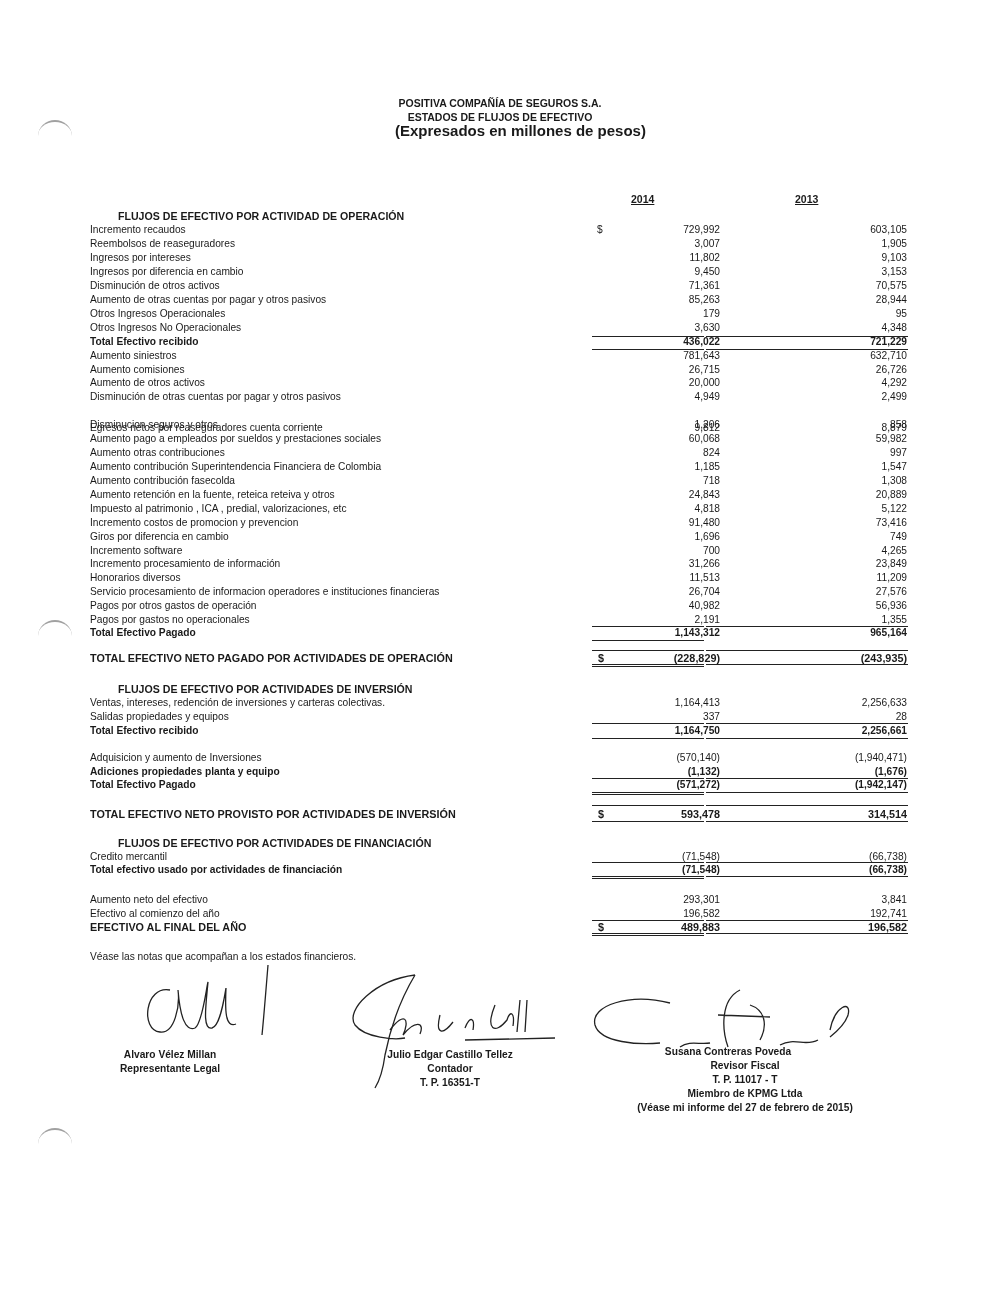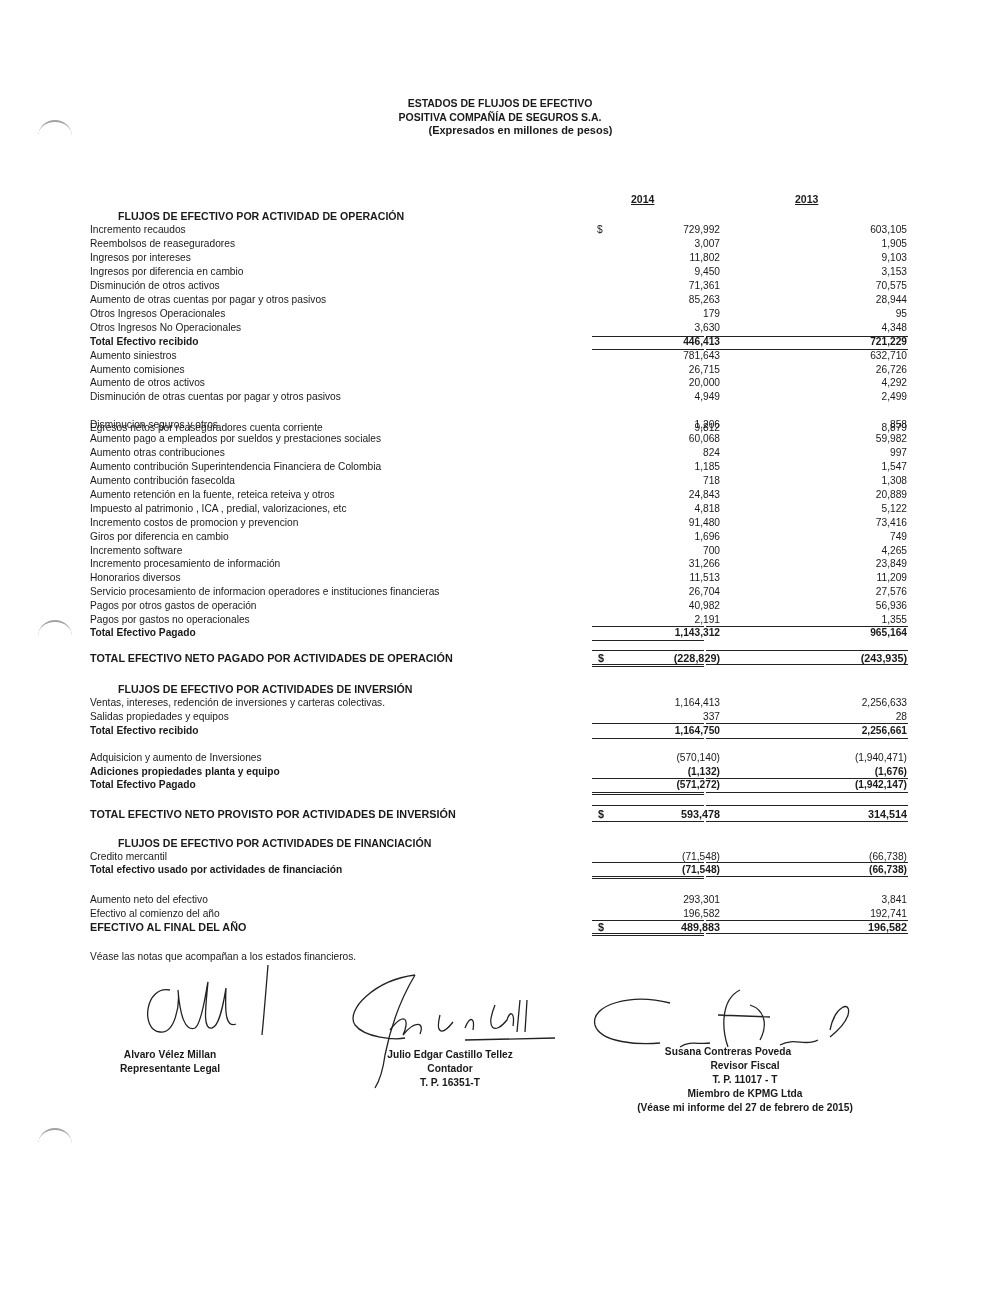--- a/index.html
+++ b/index.html
@@ -25,23 +25,23 @@
   svg.scribble { position: absolute; fill: none; stroke: #222; stroke-width: 1.3; }
 </style>
 </head>
 <body>
 
 <div class="hole" style="top:120px;"></div>
 <div class="hole" style="top:620px;"></div>
 <div class="hole" style="top:1128px;"></div>
 
 <div class="header">
+  <div>POSITIVA COMPAÑÍA DE SEGUROS S.A.</div>
   <div>ESTADOS DE FLUJOS DE EFECTIVO</div>
-  <div>POSITIVA COMPAÑÍA DE SEGUROS S.A.</div>
-  <div style="font-size:11px;margin-left:41px;">(Expresados en millones de pesos)</div>
+  <div style="font-size:15px;margin-left:41px;">(Expresados en millones de pesos)</div>
 </div>
 
 <div class="colhdr" style="left:631px;">2014</div>
 <div class="colhdr" style="left:795px;">2013</div>
 
 <div class="row" style="top:210px;">
     <span class="lbl sec">FLUJOS DE EFECTIVO POR ACTIVIDAD DE OPERACIÓN</span>
   </div>
 
 <div class="row" style="top:224px;">
@@ -82,21 +82,21 @@
   </div>
 <div class="row" style="top:322px;">
     <span class="lbl">Otros Ingresos No Operacionales</span>
     <span class="v14">3,630</span>
     <span class="v13">4,348</span>
   </div>
 <div class="line" style="left:592px;top:336px;width:112px;"></div>
 <div class="line" style="left:706px;top:336px;width:202px;"></div>
 <div class="row bold" style="top:336px;">
     <span class="lbl">Total Efectivo recibido</span>
-    <span class="v14">446,413</span>
+    <span class="v14">436,022</span>
     <span class="v13">721,229</span>
   </div>
 <div class="line" style="left:592px;top:349px;width:112px;"></div>
 <div class="line" style="left:706px;top:349px;width:202px;"></div>
 
 <div class="row" style="top:350px;">
     <span class="lbl">Aumento siniestros</span>
     <span class="v14">781,643</span>
     <span class="v13">632,710</span>
   </div>

